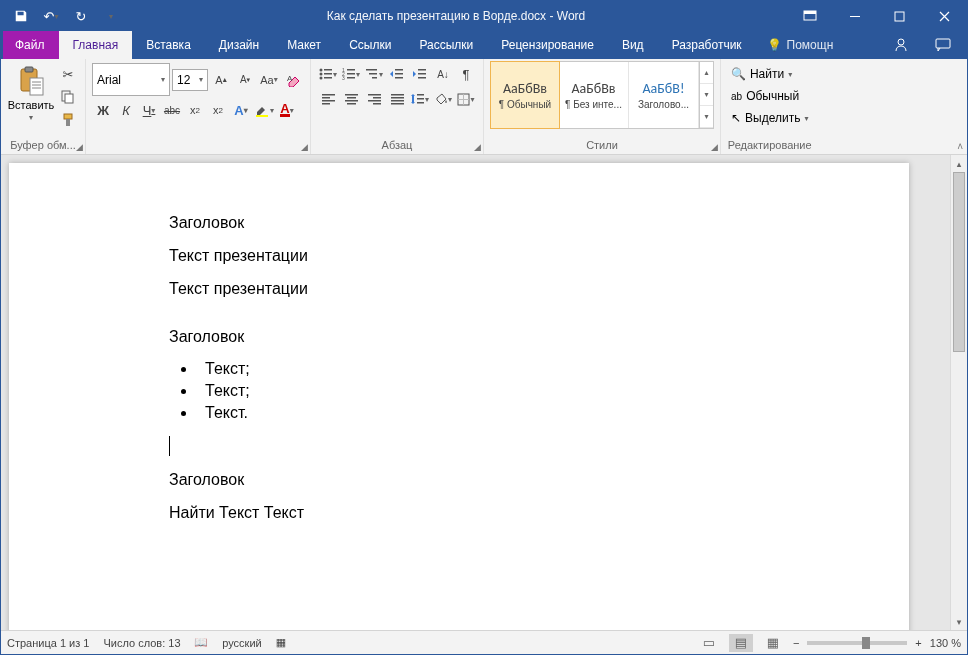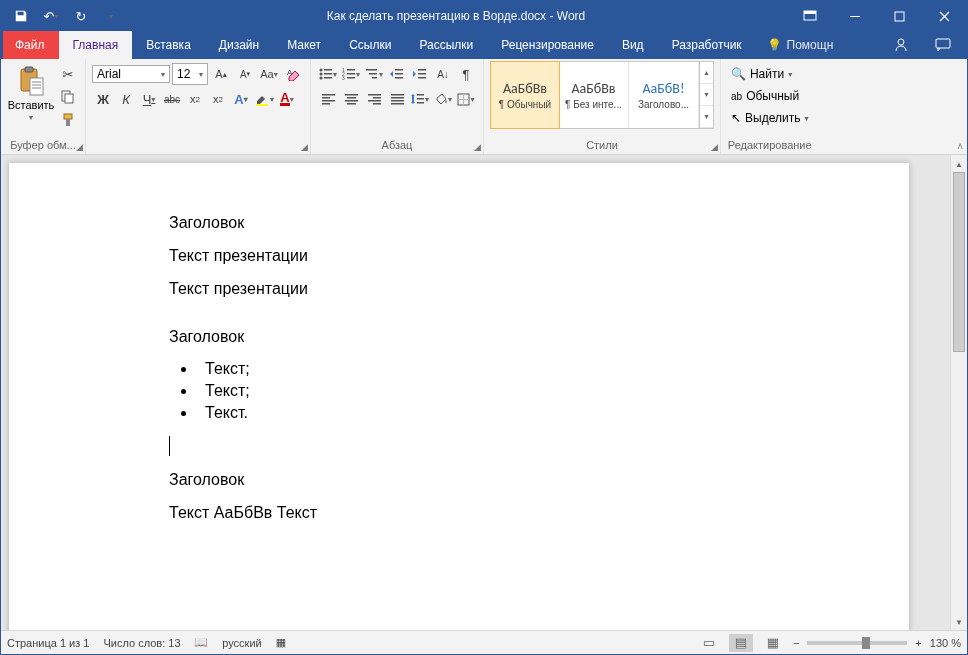--- a/index.html
+++ b/index.html
@@ -11,40 +11,40 @@
 .qat { display: flex; align-items: center; gap: 2px; padding-left: 6px; }
 .qat-btn { width: 28px; height: 26px; display: flex; align-items: center; justify-content: center; color: #fff; font-size: 13px; }
 .titlebar-title { flex: 1; text-align: center; font-size: 12px; opacity: .95; }
 .win-controls { display: flex; }
 .win-btn { width: 45px; height: 30px; display: flex; align-items: center; justify-content: center; color: #fff; font-size: 11px; }
 
 
 .tabs { height: 28px; background: #2b579a; display: flex; align-items: stretch; padding-left: 2px; }
 .tab { padding: 0 14px; display: flex; align-items: center; color: #fff; font-size: 12px; cursor: pointer; }
 .tab.active { background: #f3f3f3; color: #4c1d95; }
-.tab.file { background: #ef4444; padding-left: 12px; }
+.tab.file { background: #a21caf; padding-left: 12px; }
 .tab-spacer { flex: 1; }
 .tab-icons { display: flex; align-items: center; gap: 2px; padding-right: 4px; }
 .tab-tell { color: #fff; display: flex; align-items: center; gap: 4px; padding: 0 12px; font-size: 12px; opacity: .85; }
 .tab-right-btn { width: 40px; display: flex; align-items: center; justify-content: center; color: #fff; }
 
 
 .ribbon { height: 96px; background: #f3f3f3; border-bottom: 1px solid #d4d4d4; display: flex; position: relative; }
 .group { border-right: 1px solid #e1e1e1; padding: 2px 6px 0 6px; display: flex; flex-direction: column; position: relative; }
 .group-body { flex: 1; display: flex; align-items: flex-start; gap: 2px; }
 .group-label { height: 18px; display: flex; align-items: center; justify-content: center; font-size: 11px; color: #666; position: relative; }
 .group-launcher { position: absolute; right: 2px; bottom: 2px; font-size: 9px; color: #777; }
 
 .big-btn { width: 48px; display: flex; flex-direction: column; align-items: center; justify-content: center; gap: 2px; padding-top: 4px; font-size: 11px; }
 .big-btn .icon-box { width: 32px; height: 32px; display: flex; align-items: center; justify-content: center; }
 .col-btns { display: flex; flex-direction: column; gap: 1px; padding-top: 2px; }
 .tiny-btn { width: 22px; height: 22px; display: flex; align-items: center; justify-content: center; font-size: 13px; color: #444; border: 1px solid transparent; }
 
 .font-row { display: flex; align-items: center; gap: 2px; }
-.font-name { width: 78px; height: 18px; border: 1px solid #ababab; background: #fff; font-size: 12px; padding: 0 4px; display: flex; align-items: center; justify-content: space-between; }
+.font-name { width: 78px; height: 33px; border: 1px solid #ababab; background: #fff; font-size: 12px; padding: 0 4px; display: flex; align-items: center; justify-content: space-between; }
 .font-size { width: 36px; height: 22px; border: 1px solid #ababab; background: #fff; font-size: 12px; padding: 0 4px; display: flex; align-items: center; justify-content: space-between; }
 .drop-arr { font-size: 8px; color: #666; }
 
 .font-col { display: flex; flex-direction: column; gap: 3px; padding-top: 2px; }
 .row { display: flex; gap: 1px; }
 
 .para-col { display: flex; flex-direction: column; gap: 3px; padding-top: 2px; }
 
 .styles-gallery { display: flex; border: 1px solid #c8c8c8; padding: 0px; background: #fff; height: 68px; }
 .style-item { width: 70px; border-right: 1px solid #e5e5e5; display: flex; flex-direction: column; align-items: center; justify-content: center; gap: 2px; padding: 3px 2px; font-size: 10px; color: #444; }
@@ -425,21 +425,21 @@
         <p>Текст презентации</p>
         <p style="margin-bottom:28px;">Текст презентации</p>
         <p>Заголовок</p>
         <ul>
           <li>Текст;</li>
           <li>Текст;</li>
           <li>Текст.</li>
         </ul>
         <div class="cursor-line"></div>
         <p>Заголовок</p>
-        <p>Текст АаБбВв Текст</p>
+        <p>Найти Текст Текст</p>
       </div>
     </div>
     <div class="vscroll">
       <div class="arr">▴</div>
       <div class="track">
           <div class="thumb"></div>
         </div>
       <div class="arr">▾</div>
     </div>
   </div>

